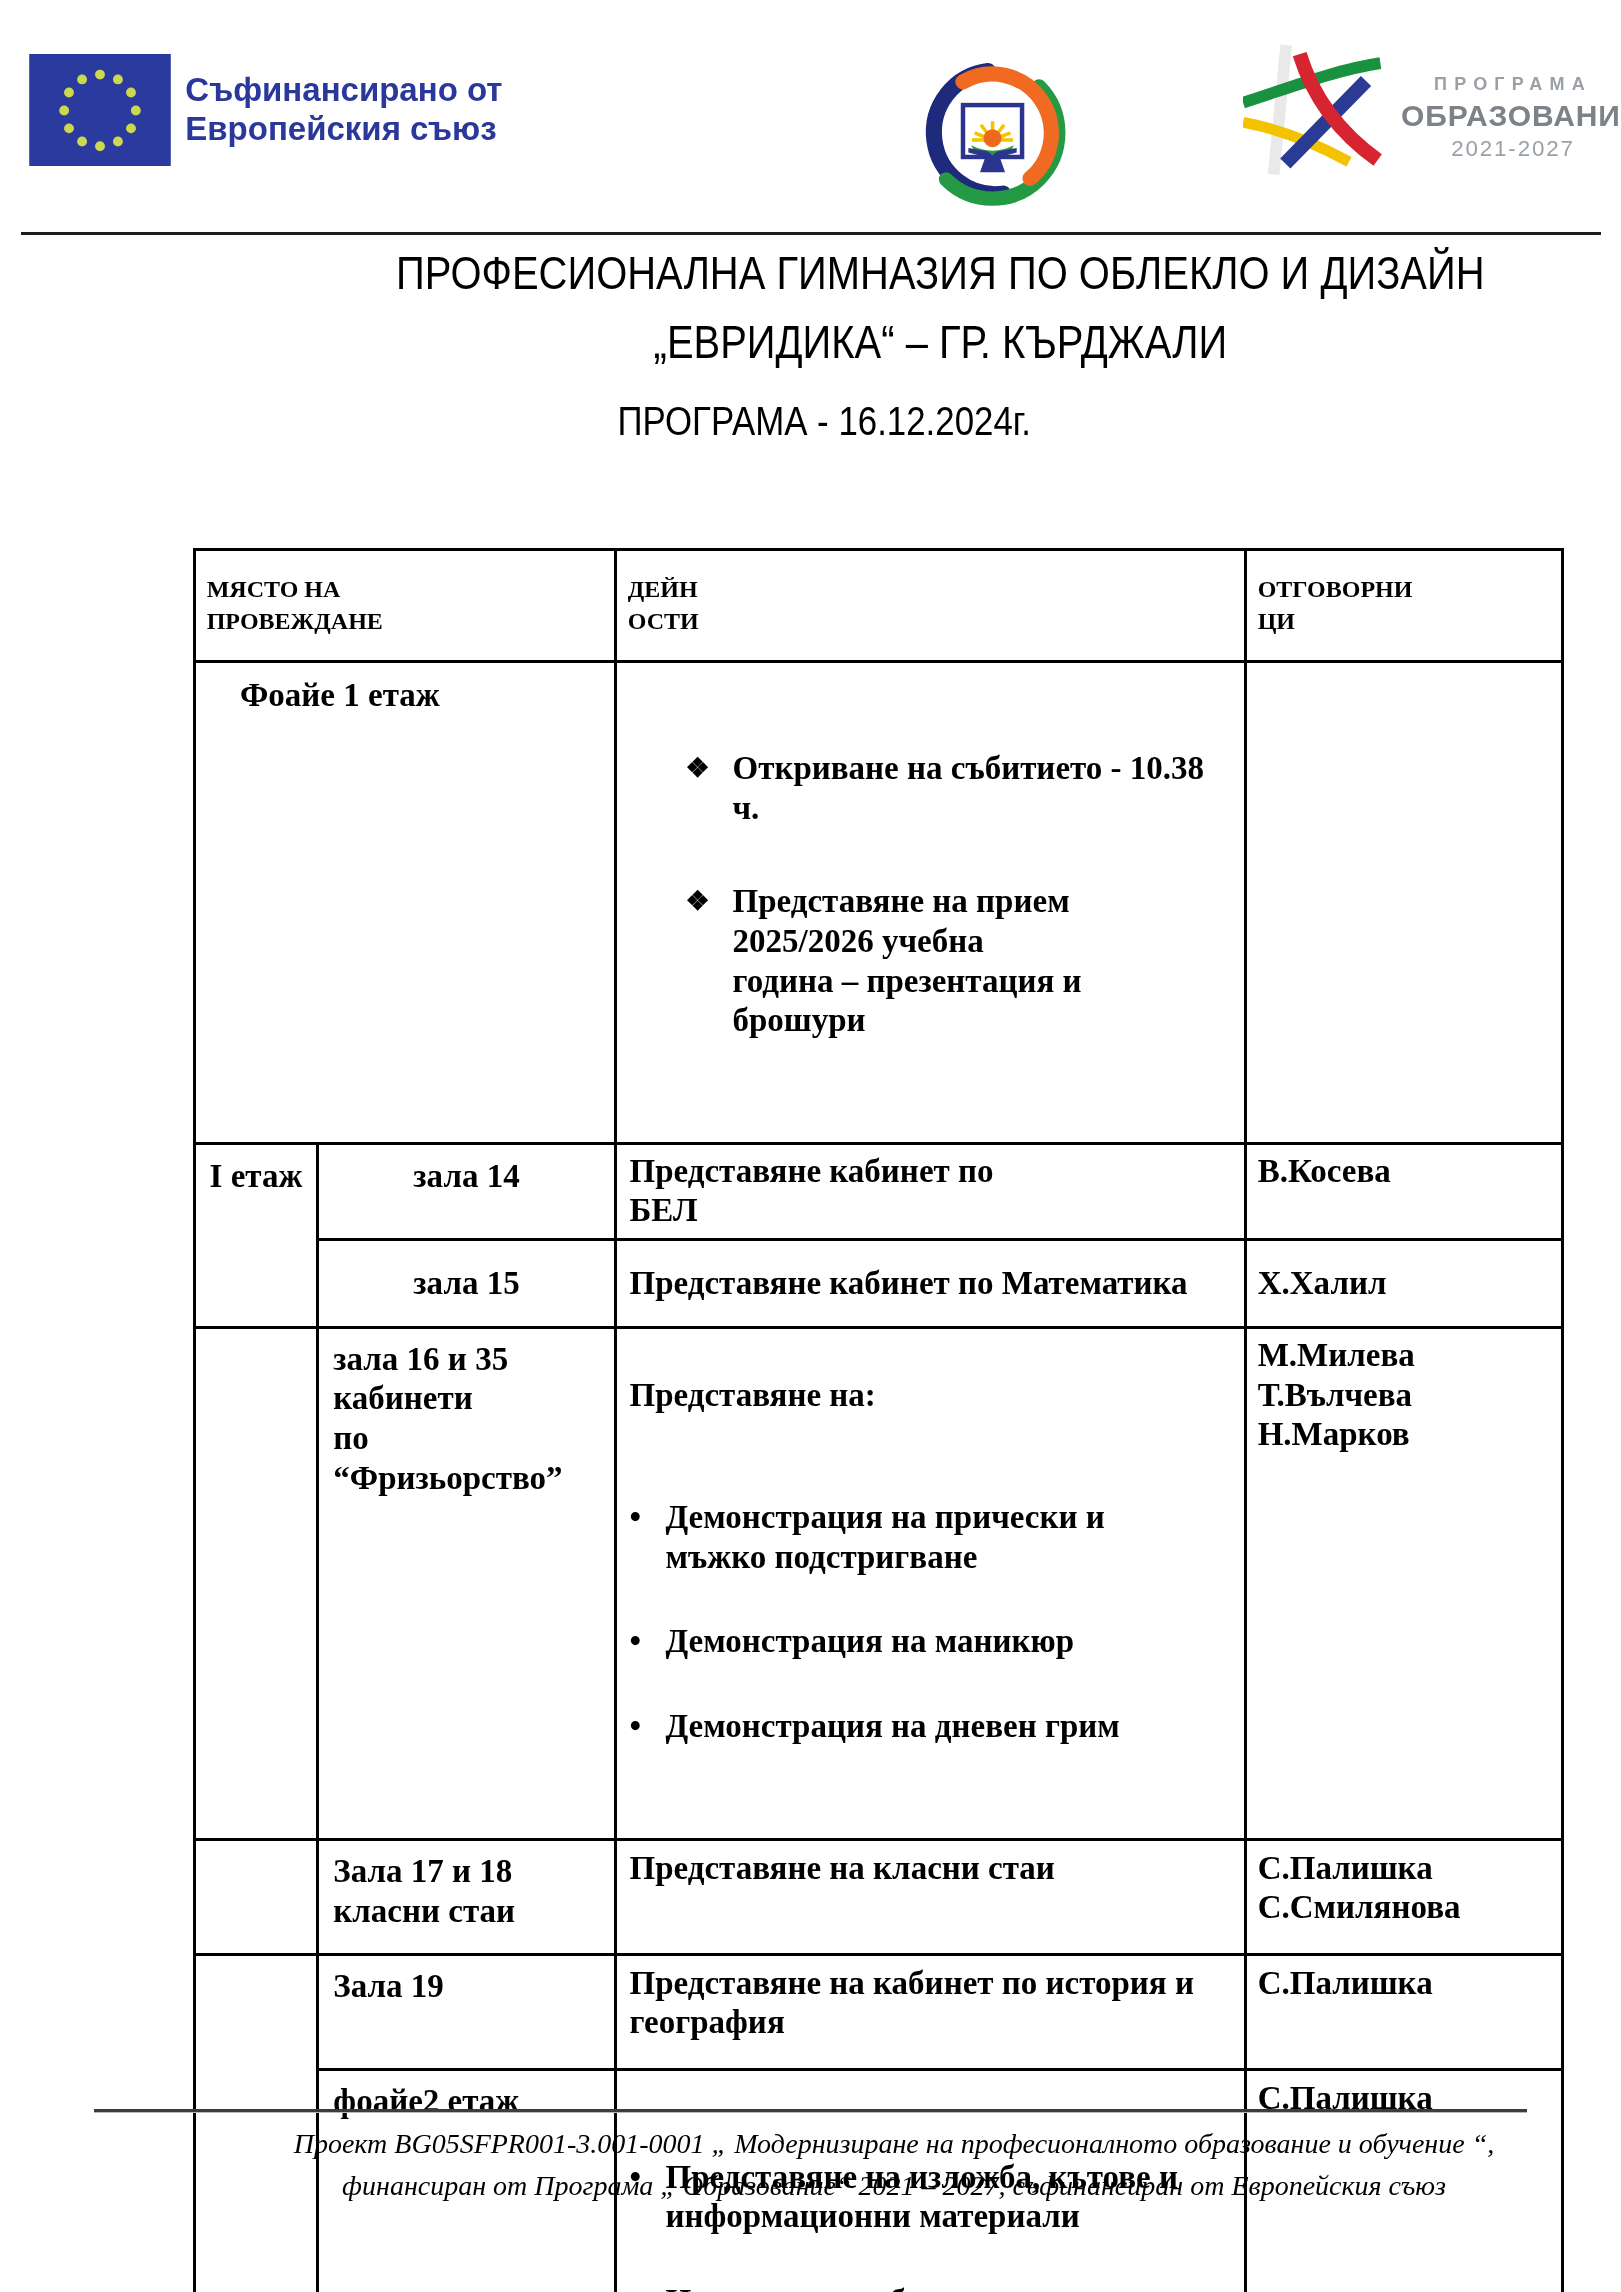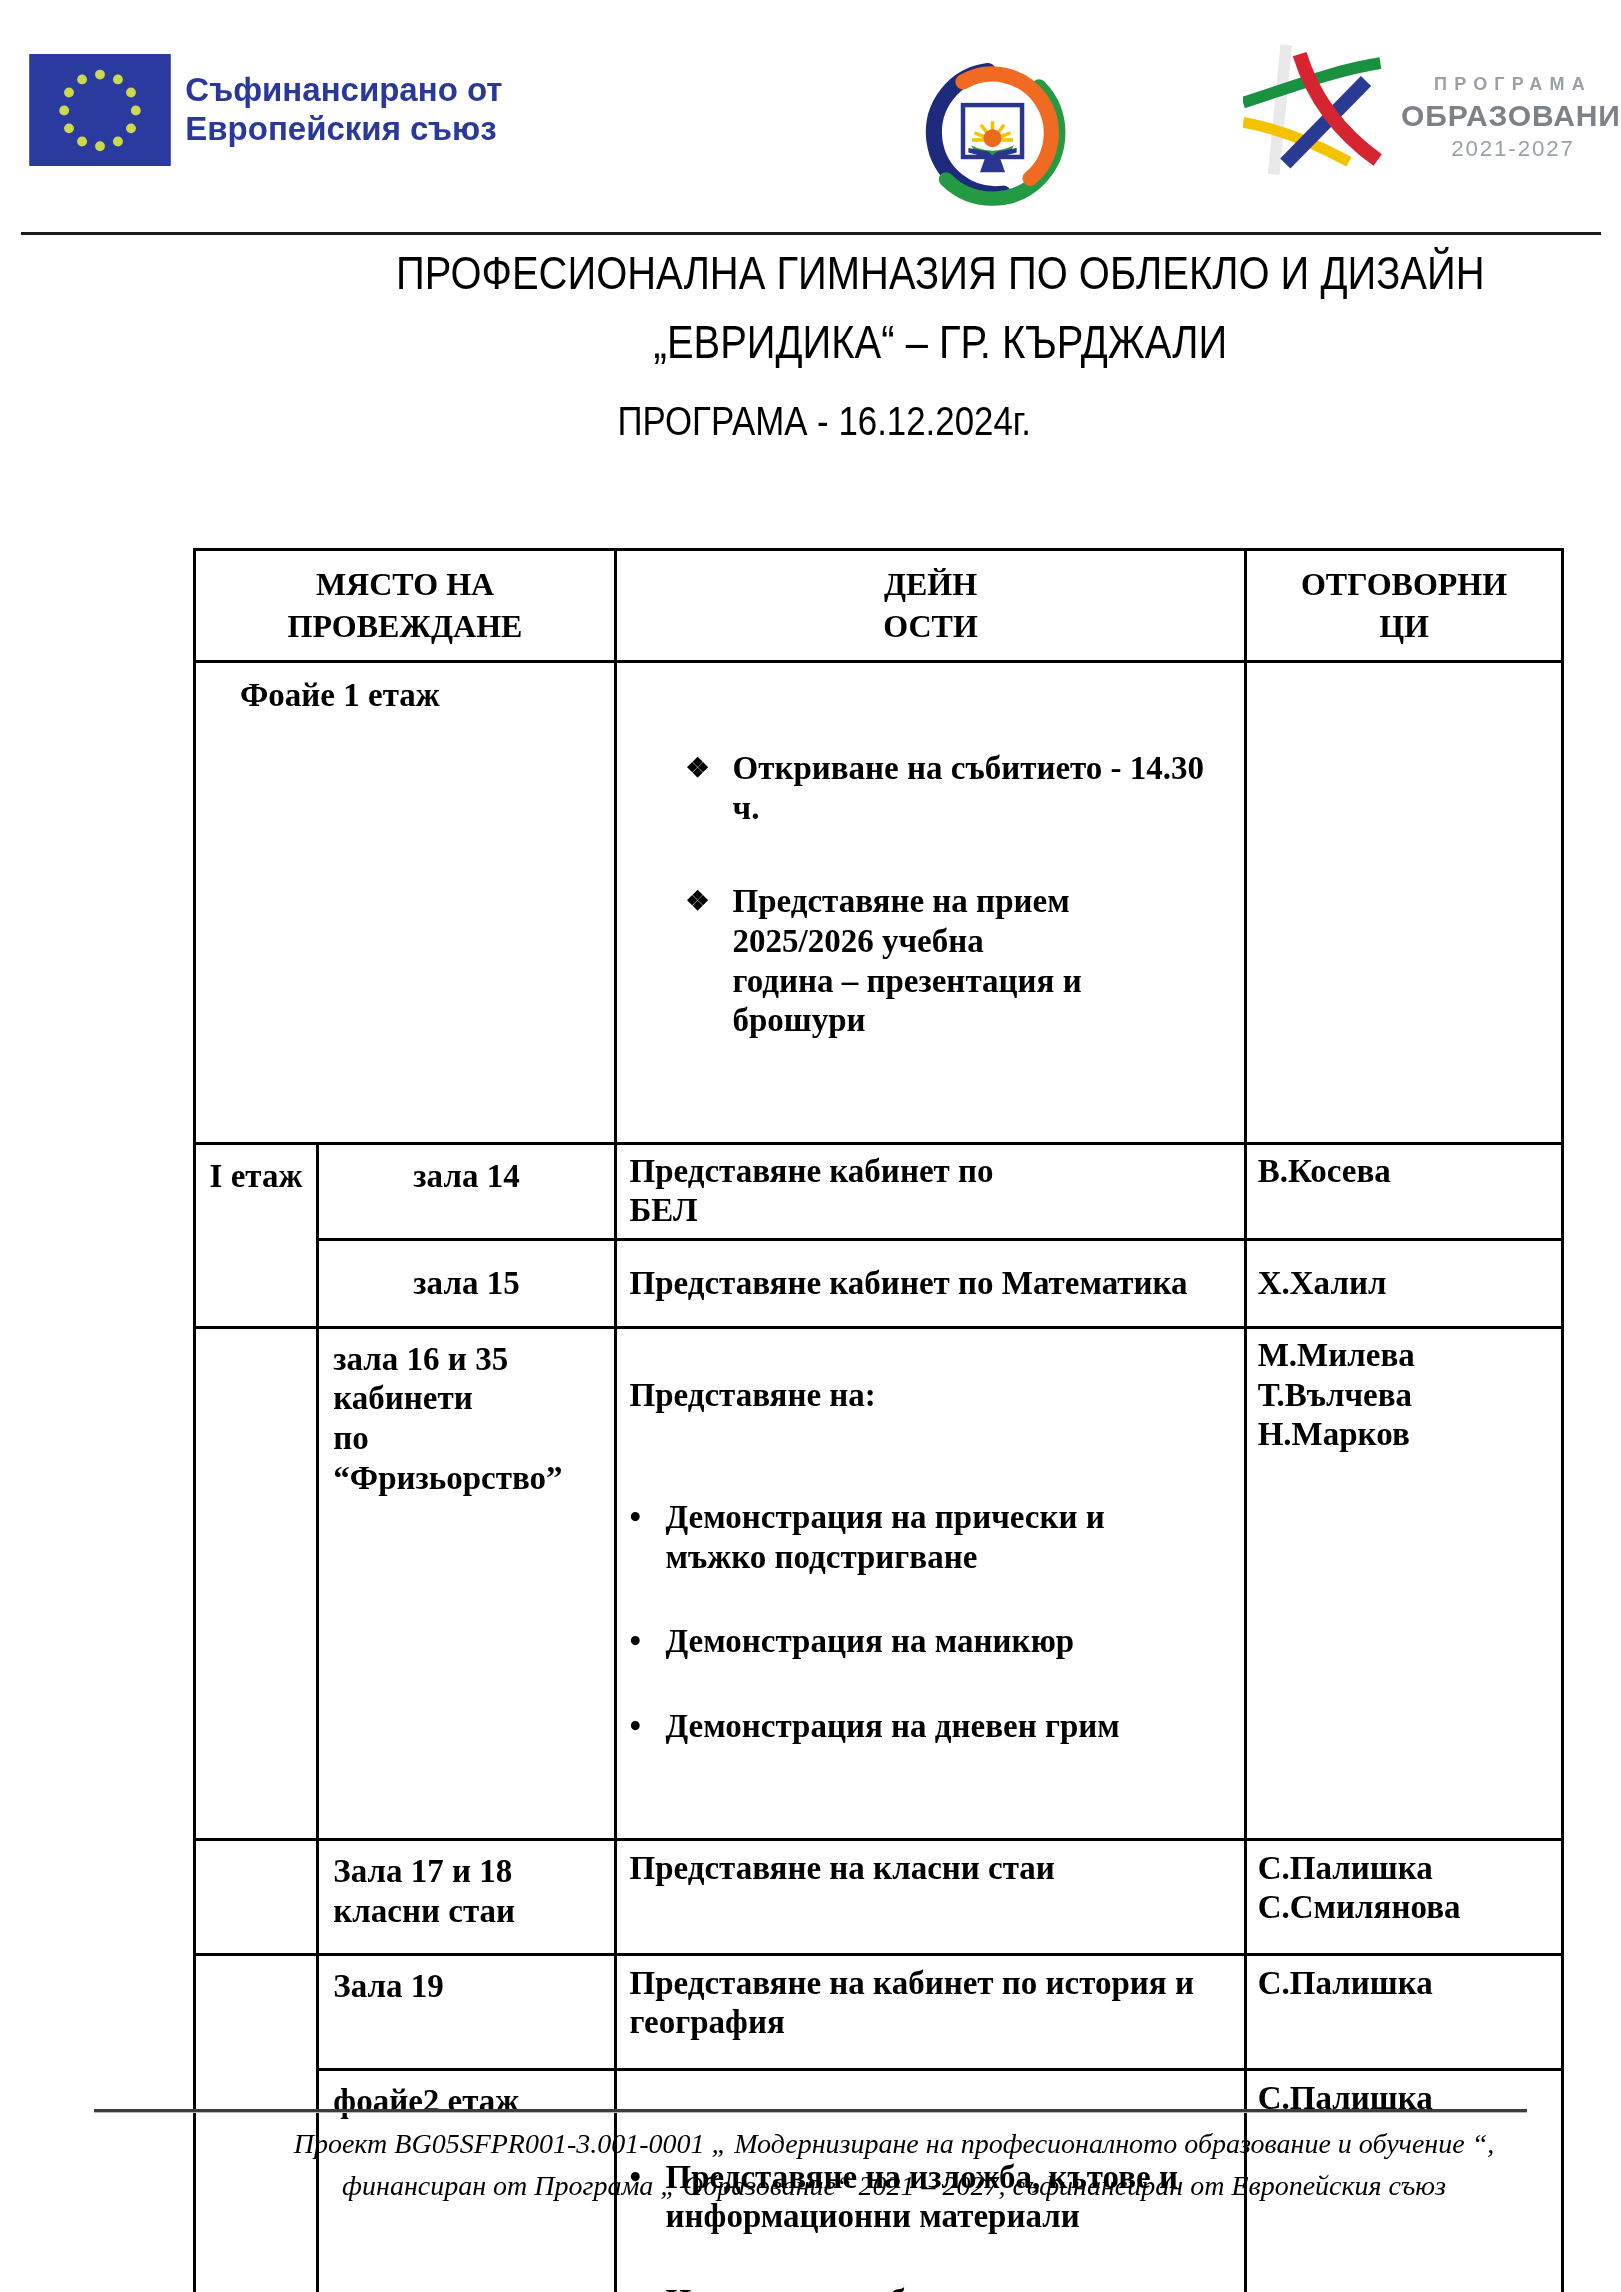--- a/index.html
+++ b/index.html
@@ -40,21 +40,21 @@
   .prog-title .title-line{font-size:41px;}
   
   table.program{
     position:absolute;left:193px;top:548px;width:1368px;
     border-collapse:collapse;table-layout:fixed;
   }
   td{
     border:3.6px solid #000;vertical-align:top;font-weight:bold;font-size:33px;
     line-height:1.2;padding:7.2px 10.7px;white-space:pre-line;overflow:hidden;
   }
-  tr.hdr td{font-size:32px;line-height:1.3;vertical-align:middle;text-align:center;}
+  tr.hdr td{font-size:24px;line-height:1.3;vertical-align:middle;text-align:left;}
   td.hdr-resp{text-align:left;padding-left:10.7px;}
   td.floor{text-align:center;padding-top:12.5px;border-radius:17px;}
   td.place-c{text-align:center;padding-top:12.5px;margin-top:28px;}
   td.place-l{text-align:left;padding-left:14.3px;padding-top:10.7px;}
   td.place-foyer{text-align:left;padding-left:44px;padding-top:12.5px;}
   td.act{padding-left:12.5px;}
   td.resp{padding-left:10.7px;}
   td.vmid{vertical-align:middle;padding-top:0;padding-bottom:0;}
   ul.blist{margin:0;padding:0;list-style:none;}
   ul.blist li{display:flex;margin:0 0 5.4px 0;}
@@ -162,21 +162,21 @@
     <td class="hdr-resp">ОТГОВОРНИ
 ЦИ</td>
   </tr>
 
   <tr style="height:213px">
     <td colspan="2" class="place-foyer">Фоайе 1 етаж</td>
     <td class="act">
       <ul class="blist diamond">
         <li>
           <span class="bullet">❖</span>
-          <span class="btext">Откриване на събитието - 14.30 ч.</span>
+          <span class="btext">Откриване на събитието - 10.38 ч.</span>
         </li>
         <li>
           <span class="bullet">❖</span>
           <span class="btext">Представяне на прием
 2025/2026 учебна
 година – презентация и
 брошури</span>
         </li>
       </ul>
     </td>

